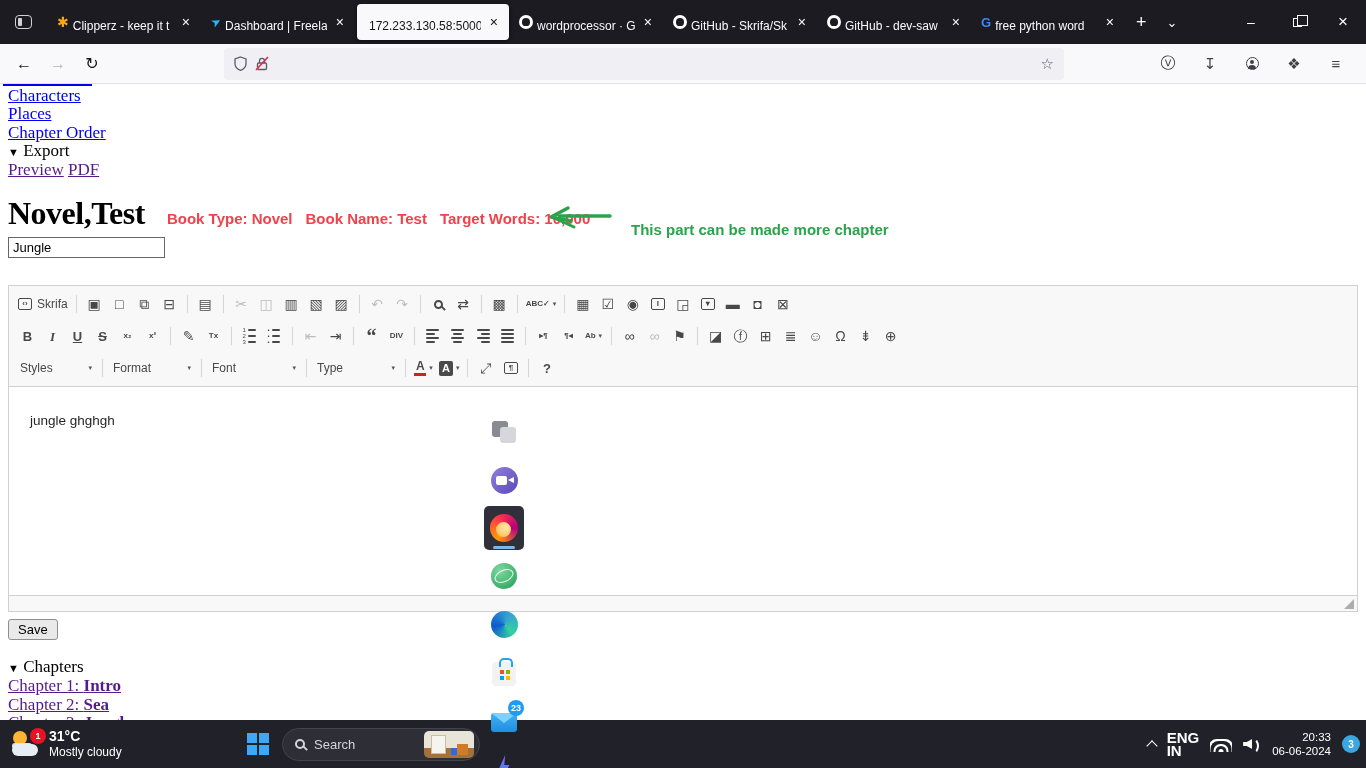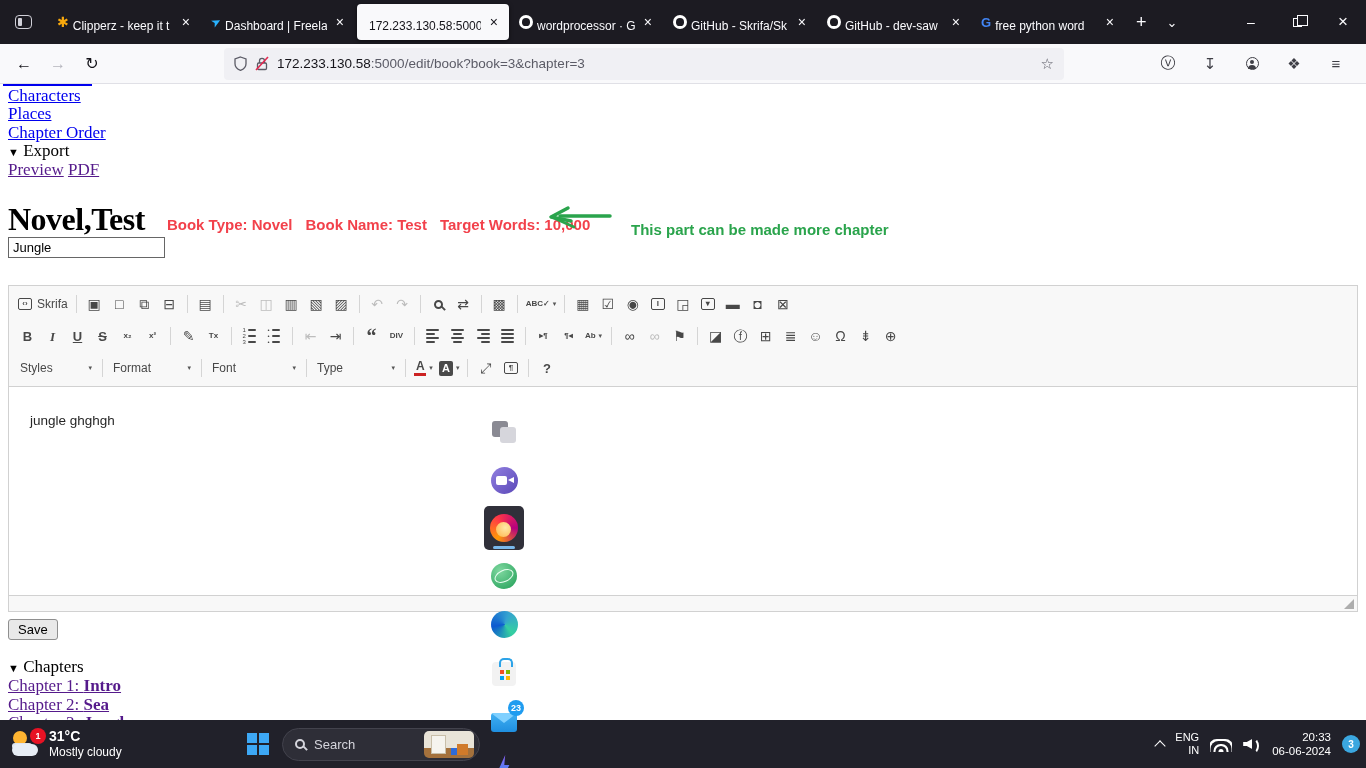--- a/index.html
+++ b/index.html
@@ -52,21 +52,21 @@
   
   .content { position:absolute; top:84px; left:0; right:0; height:636px; background:#fff; overflow:hidden;
     font-family:"Liberation Serif","DejaVu Serif",serif; }
   .cutlink { position:absolute; top:0; left:3px; width:89px; height:2px; background:var(--link-blue,#0000EE); }
   .top-links { position:absolute; top:3px; left:8px; font-size:17px; line-height:18.3px; }
   .top-links a, .chapters a { text-decoration:underline; }
   a.blue { color:var(--link-blue,#0000EE); }
   a.visited { color:var(--link-visited,#551A8B); }
   .caret-row { color:#000; }
   .tri { font-size:11px; }
-  .title-block { position:absolute; top:117px; left:8px; display:flex; align-items:baseline; }
+  .title-block { position:absolute; top:111px; left:8px; display:flex; align-items:baseline; }
   .title-block h1 { font-size:32px; font-weight:bold; letter-spacing:-.5px; }
   .meta-row { display:flex; gap:13px; margin-left:22px; font-family:"Liberation Sans",sans-serif;
     font-weight:bold; font-size:15px; color:var(--meta-red,#F2414B); white-space:nowrap; }
   .arrow-svg { position:absolute; left:544px; top:121px; }
   .annotation { position:absolute; left:631px; top:137px; font-family:"Liberation Sans",sans-serif;
     font-weight:bold; font-size:15px; color:var(--annotation-green,#2AA44C); }
   .chapter-input { position:absolute; top:153px; left:8px; width:157px; height:21px; border:1px solid #666;
     font:13px "Liberation Sans",sans-serif; padding:1px 4px; background:#fff; }
 
   
@@ -183,21 +183,21 @@
     background-size:calc(100% - 6px) calc(100% - 6px); background-position:3px 3px; background-repeat:no-repeat; }
   .npp { width:26px; height:26px; border-radius:6px; background:#7cb342; position:relative; }
   .npp::after { content:""; position:absolute; left:5px; top:4px; right:5px; bottom:4px; background:#e9f2dd; border-radius:2px; }
   .paint { width:26px; height:26px; border-radius:50%; background:radial-gradient(circle at 35% 35%,#a8764a,#7a4a2a); position:relative; }
   .paint::after { content:""; position:absolute; left:6px; top:6px; width:4px; height:4px; border-radius:50%; background:#e23333;
     box-shadow:8px 0 0 #3366cc, 0 8px 0 #ffcc33, 8px 8px 0 #33a033; }
   .paint::before { content:""; position:absolute; right:-1px; top:-2px; width:4px; height:14px; background:#d8b27a;
     transform:rotate(35deg); border-radius:2px; z-index:1; }
   .tray { position:absolute; right:6px; top:0; height:48px; display:flex; align-items:center; gap:11px; }
   .chev { width:8px; height:8px; border-left:1.8px solid #fff; border-top:1.8px solid #fff; transform:rotate(45deg); margin-top:3px; }
-  .lang { font-size:11px; line-height:13px; text-align:right; font-weight:400; }
+  .lang { font-size:15px; line-height:13px; text-align:left; font-weight:700; }
   .wifi { width:22px; height:15px; position:relative; overflow:hidden; }
   .wifi i { position:absolute; left:50%; bottom:-2px; transform:translateX(-50%); width:5px; height:5px;
     background:#fff; border-radius:50%;
     box-shadow:0 0 0 3px #21212a, 0 0 0 5px #fff, 0 0 0 8px #21212a, 0 0 0 10px #fff; }
   .vol { position:relative; width:18px; height:14px; }
   .vol::before { content:""; position:absolute; left:0; top:2px; width:9px; height:10px; background:#fff;
     clip-path:polygon(0 30%,40% 30%,100% 0,100% 100%,40% 70%,0 70%); }
   .vol::after { content:""; position:absolute; right:2px; top:1px; width:9px; height:12px;
     border:2px solid transparent; border-right-color:#fff; border-radius:50%; }
   .clock { font-size:11.5px; line-height:14px; text-align:right; }
@@ -269,21 +269,20 @@
       </div>
     <div class="urlbar">
       <svg width="13" height="15" viewBox="0 0 13 15">
         <path d="M6.5 1 L12 3 V7.8 C12 11.3 9.5 13.3 6.5 14.3 C3.5 13.3 1 11.3 1 7.8 V3 Z" fill="none" stroke="#5b5b66" stroke-width="1.3"></path>
       </svg>
       <svg width="14" height="15" viewBox="0 0 14 15">
         <path d="M4.5 7 V4.8 a2.5 2.5 0 0 1 5 0 V7" fill="none" stroke="#5b5b66" stroke-width="1.3"></path>
         <rect x="2.5" y="7" width="9" height="6.5" rx="1.2" fill="none" stroke="#5b5b66" stroke-width="1.3"></rect>
         <line x1="1" y1="14" x2="13" y2="1" stroke="#e22850" stroke-width="1.6"></line>
       </svg>
-      <div class="urltext"><span class="host">172.233.130.58</span><span class="rest">:5000/edit/book?book=3&amp;chapter=3</span></div>
       <div class="url-spacer"></div>
       <div class="starbtn">☆</div>
     </div>
     <div class="nav-right" id="navright">
         <div class="navbtn">ⓥ</div>
         <div class="navbtn">↧</div>
         <div class="navbtn">
           <span class="person"></span>
         </div>
         <div class="navbtn">❖</div>

